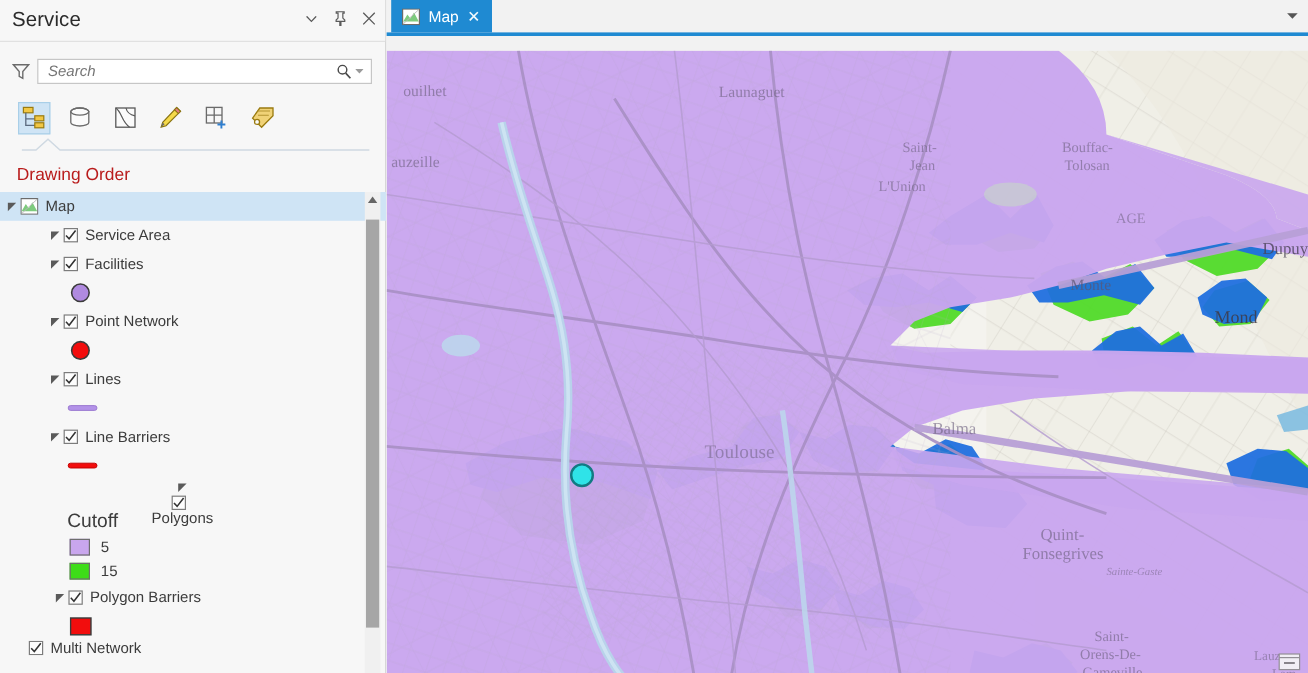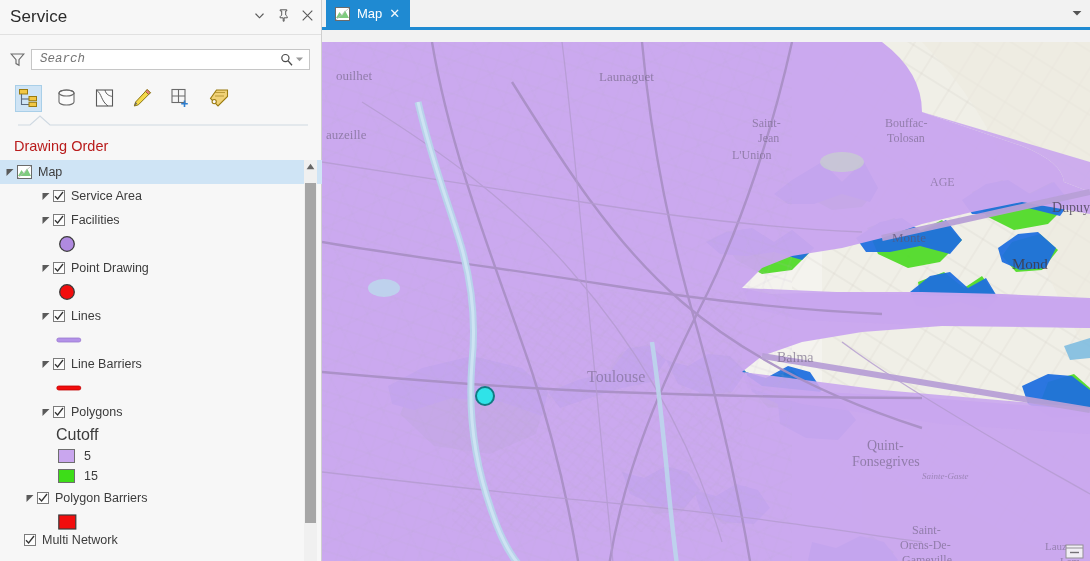--- a/index.html
+++ b/index.html
@@ -48,21 +48,21 @@
   }
   .filter-icon{width:22px;height:22px;display:flex;align-items:center;justify-content:center;cursor:pointer;flex:0 0 auto;}
   .search-box{
     flex:1 1 auto;height:21px;margin-left:3px;
     background:#ffffff;border:1px solid #c6c6c6;
     display:flex;align-items:center;box-sizing:border-box;
     padding:0 4px 0 8px;
   }
   .search-input{
     flex:1 1 auto;border:0;outline:0;background:transparent;
-    font-family:Liberation Mono, monospace;font-style:italic;
+    font-family:Liberation Sans, sans-serif;font-style:italic;
     font-size:12.5px;color:#b91c1c;padding:0;
   }
   .search-mag{width:15px;height:15px;display:flex;align-items:center;justify-content:center;cursor:pointer;}
   .search-caret{width:11px;display:flex;align-items:center;justify-content:center;cursor:pointer;color:#8d8d8d;font-size:8px;}
 
   
   .tool-row{
     position:absolute;left:0;top:80px;width:322px;height:36px;
     display:flex;align-items:center;padding-left:15px;box-sizing:border-box;gap:11px;
   }
@@ -338,21 +338,21 @@
         <span class="expander">
           <svg width="9" height="9" viewBox="0 0 9 9">
               <path d="M0.5 1 L7.5 1 L0.5 8 Z" fill="#5a5a5a"></path>
             </svg>
         </span>
         <span class="chk">
           <svg width="10" height="10" viewBox="0 0 10 10">
               <path d="M1 5.2 L3.6 8 L9 1" fill="none" stroke="#333" stroke-width="1.3"></path>
             </svg>
         </span>
-        <span class="tree-label">Point Drawing</span>
+        <span class="tree-label">Point Network</span>
       </div>
       <div class="sym-row" style="padding-left:58px;">
         <svg width="18" height="18" viewBox="0 0 18 18">
             <circle cx="9" cy="9" r="7.3" fill="#f20d0d" stroke="#3b3b3b" stroke-width="1.3"></circle>
           </svg>
       </div>
 
       <div class="tree-row" style="padding-left:40px;">
         <span class="expander">
           <svg width="9" height="9" viewBox="0 0 9 9">
@@ -384,21 +384,21 @@
             </svg>
         </span>
         <span class="tree-label">Line Barriers</span>
       </div>
       <div class="sym-row" style="padding-left:56px;">
         <svg width="26" height="10" viewBox="0 0 26 10">
           <rect x="0.8" y="3" width="24" height="4" rx="2" fill="#f20d0d" stroke="#c10000" stroke-width="0.8"></rect>
         </svg>
       </div>
 
-      <div class="tree-row" style="padding-left:40px;">
+      <div class="tree-row" style="flex-direction:column;">
         <span class="expander">
           <svg width="9" height="9" viewBox="0 0 9 9">
               <path d="M0.5 1 L7.5 1 L0.5 8 Z" fill="#5a5a5a"></path>
             </svg>
         </span>
         <span class="chk">
           <svg width="10" height="10" viewBox="0 0 10 10">
               <path d="M1 5.2 L3.6 8 L9 1" fill="none" stroke="#333" stroke-width="1.3"></path>
             </svg>
         </span>
@@ -407,21 +407,21 @@
       <div class="legend-head" style="padding-left:56px;">Cutoff</div>
       <div class="legend-row" style="padding-left:58px;">
         <span class="swatch-sq" style="background:#c9a6ee;"></span>
         <span class="legend-val">5</span>
       </div>
       <div class="legend-row" style="padding-left:58px;">
         <span class="swatch-sq" style="background:#3ddd18;"></span>
         <span class="legend-val">15</span>
       </div>
 
-      <div class="tree-row" style="padding-left:24px;">
+      <div class="tree-row" style="padding-left:44px;">
         <span class="expander">
           <svg width="9" height="9" viewBox="0 0 9 9">
               <path d="M0.5 1 L7.5 1 L0.5 8 Z" fill="#5a5a5a"></path>
             </svg>
         </span>
         <span class="chk">
           <svg width="10" height="10" viewBox="0 0 10 10">
               <path d="M1 5.2 L3.6 8 L9 1" fill="none" stroke="#333" stroke-width="1.3"></path>
             </svg>
         </span>

